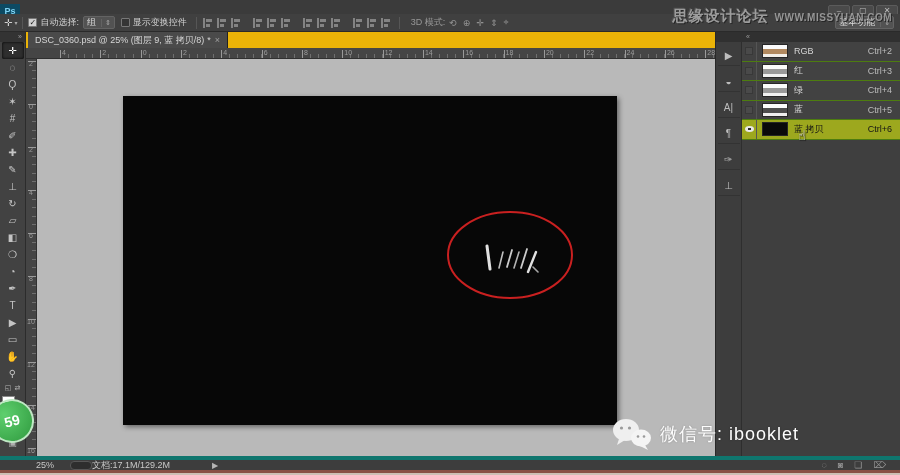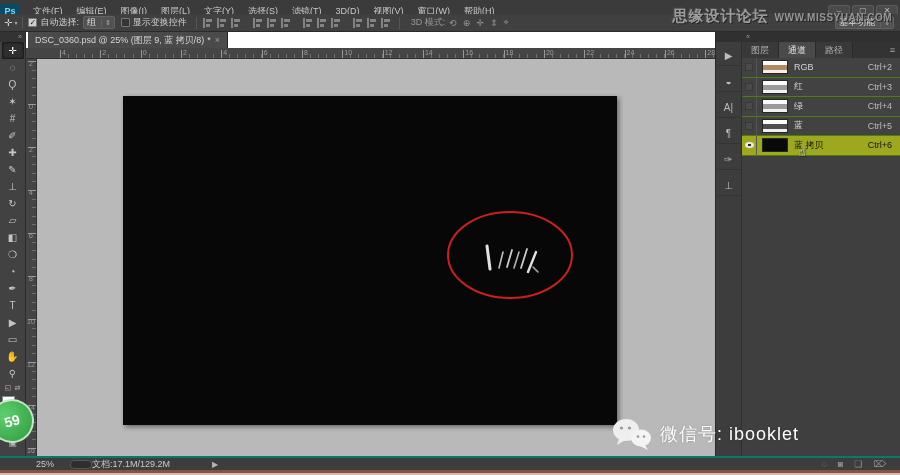--- a/index.html
+++ b/index.html
@@ -32,21 +32,21 @@
                  linear-gradient(#bbb 0 0) no-repeat 4px 1px/6px 3px,
                  linear-gradient(#bbb 0 0) no-repeat 4px 6px/4px 3px;}
   .ai:nth-of-type(3n+1){margin-left:8px;}
   .ai:first-of-type{margin-left:0;}
   .mode3d{display:flex;align-items:center;opacity:.6;margin-left:6px;}
   .mode3d-icons{display:flex;align-items:center;}
   .m3i{margin-right:6px;font-size:9px;color:#c5c5c5;}
   .workspace{margin-left:auto;margin-right:6px;}
 
   
-  .tabbar{position:absolute;left:26px;top:32px;width:689px;height:16px;background:#ffffff;display:flex;align-items:flex-end;}
+  .tabbar{position:absolute;left:26px;top:32px;width:689px;height:16px;background:#eab308;display:flex;align-items:flex-end;}
   .doc-tab{height:16px;background:#4a4a4a;border-right:1px solid #222;display:flex;align-items:center;padding:0 7px;font-size:9px;color:#d6d6d6;margin-left:2px;white-space:nowrap;}
   .doc-tab .dirty{margin:0 4px 0 3px;color:#d6d6d6;}
   .doc-tab .close{color:#9f9f9f;font-size:9px;}
 
   
   .toolbar{position:absolute;left:0;top:32px;width:26px;height:424px;background:#424242;border-right:1px solid #2c2c2c;display:flex;flex-direction:column;align-items:center;}
   .tb-head{width:100%;height:10px;background:#333;color:#9a9a9a;font-size:7px;line-height:10px;text-align:right;padding-right:3px;}
   .tool{width:22px;height:17px;display:flex;align-items:center;justify-content:center;font-size:10px;color:#c4c4c4;border-radius:2px;}
   .tool.selected{background:#2e2e2e;box-shadow:inset 0 0 3px #000;color:#fff;}
   .mini-row{display:flex;gap:3px;font-size:7px;color:#b5b5b5;margin:2px 0;}
@@ -100,21 +100,21 @@
   .t-dark{background:linear-gradient(#fbfbfb 0 4px,#4e4e4e 4px 9px,#efefef 9px);}
   .t-black{background:#0a0a0a;}
   .ch-name{color:#d6d6d6;white-space:nowrap;}
   .ch-key{margin-left:auto;margin-right:8px;color:#bdbdbd;}
   .ch-row.selected{background:var(--c-highlight);}
   .ch-row.selected .ch-name,.ch-row.selected .ch-key{color:#141414;}
   .cursor-hand{position:absolute;left:56px;top:8px;font-size:13px;color:#fff;text-shadow:0 0 1px #000,1px 1px 1px #000;z-index:5;}
   .panel-rest{flex:1;background:#3f3f3f;}
 
   
-  .statusbar{position:absolute;left:0;top:456px;width:900px;height:14px;background:#3d3d3d;border-top:2px solid #0f766e;display:flex;align-items:center;font-size:9px;color:#c8c8c8;}
+  .statusbar{position:absolute;left:0;top:456px;width:900px;height:14px;background:#3d3d3d;border-top:4px solid #0f766e;display:flex;align-items:center;font-size:9px;color:#c8c8c8;}
   .st-zoom{margin-left:36px;}
   .st-box{width:22px;height:9px;background:#2e2e2e;border:1px solid #565656;border-radius:4px;margin-left:16px;}
   .st-doc{}
   .st-arrow{margin-left:42px;font-size:8px;color:#b5b5b5;}
   .panel-footer{position:absolute;right:0;top:0;height:100%;width:185px;display:flex;align-items:center;justify-content:flex-end;gap:11px;padding-right:14px;}
   .pf-icon{color:#a8a8a8;font-size:9px;opacity:.8;}
   .bottom-strip{position:absolute;left:0;top:470px;width:900px;height:5px;background:linear-gradient(#8a5044 0 3px,#cdbfb4 3px);}
 
   
   .forum-mark{position:absolute;top:7px;right:8px;z-index:60;display:flex;align-items:baseline;gap:6px;}
@@ -124,34 +124,20 @@
   .wechat-text{font-size:18px;color:#fdfdfd;letter-spacing:1px;text-shadow:0 0 2px rgba(0,0,0,.25);}
   .qq-badge{position:absolute;left:-10px;top:399px;width:44px;height:44px;border-radius:50%;z-index:70;
     background:radial-gradient(circle at 35% 30%,#5ecf6e,#2f9a3e);border:2px solid #bfe8c4;
     display:flex;align-items:center;justify-content:center;color:#fff;font-weight:bold;font-size:14px;transform:rotate(-14deg);}
 </style>
 </head>
 <body style="--c-highlight: #9da81e; --c-annotation: #d42222; --c-canvas_bg: #b9b9b9; --c-image_bg: #070707;">
 
 <div class="menubar">
   <div class="ps-logo">Ps</div>
-  <div class="menus">
-
-  <span class="menu-item">文件(F)</span>
-      <span class="menu-item">编辑(E)</span>
-      <span class="menu-item">图像(I)</span>
-      <span class="menu-item">图层(L)</span>
-      <span class="menu-item">文字(Y)</span>
-      <span class="menu-item">选择(S)</span>
-      <span class="menu-item">滤镜(T)</span>
-      <span class="menu-item">3D(D)</span>
-      <span class="menu-item">视图(V)</span>
-      <span class="menu-item">窗口(W)</span>
-      <span class="menu-item">帮助(H)</span>
-    </div>
   <div class="win-controls">
     <span class="win-btn">–</span>
     <span class="win-btn">▢</span>
     <span class="win-btn">✕</span>
   </div>
 </div>
 
 <div class="optionsbar">
   <span class="tool-chip">
     <span>✛</span>
@@ -308,26 +294,20 @@
     <div class="dock-strip">
 
     <span class="strip-icon">▶</span>
         <span class="strip-icon">◒</span>
         <span class="strip-icon">A|</span>
         <span class="strip-icon">¶</span>
         <span class="strip-icon">✑</span>
         <span class="strip-icon">⊥</span>
       </div>
     <div class="panel">
-      <div class="panel-tabs">
-        <span class="ptab">图层</span>
-        <span class="ptab selected">通道</span>
-        <span class="ptab">路径</span>
-        <span class="panel-menu">≡</span>
-      </div>
       <div class="ch-rows">
         <div class="ch-row">
           <span class="eye-cell">
               <span class="eye-well"></span>
             </span>
           <span class="ch-thumb t-rgb"></span>
           <span class="ch-name">RGB</span>
           <span class="ch-key">Ctrl+2</span>
         </div>
         <div class="ch-row">

